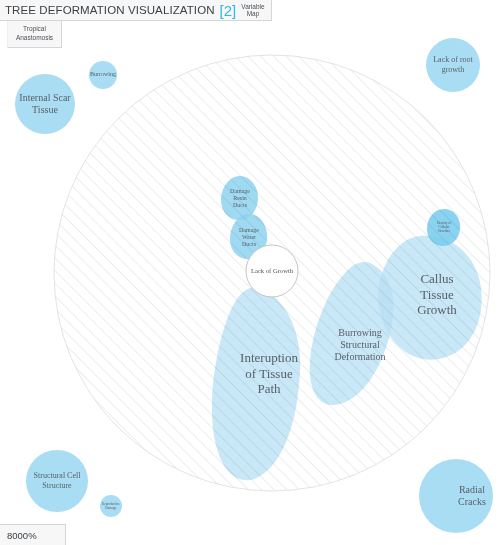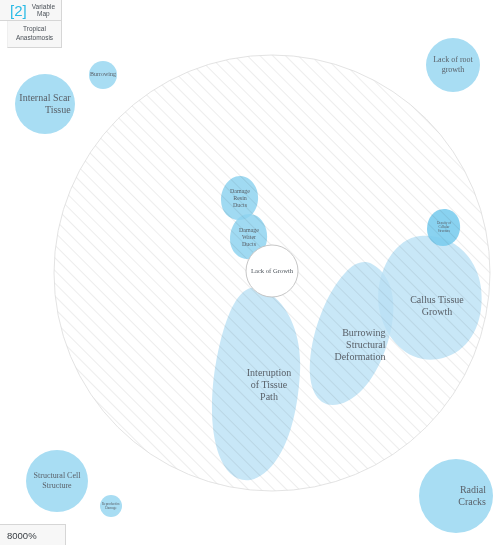--- a/index.html
+++ b/index.html
@@ -102,22 +102,22 @@
     position: absolute;
     text-align: center;
     color: #5a6169;
     line-height: 1.2;
     white-space: pre-line;
     transform: translate(-50%, -50%);
     pointer-events: none;
     z-index: 30;
     font-family: Liberation Serif, serif;
   }
-  .lbl-xl  { font-size: 10px; margin-top: 12px; }
-  .lbl-lg  { font-size: 10px; text-align: right; }
+  .lbl-xl  { font-size: 13px; }
+  .lbl-lg  { font-size: 10px; }
   .lbl-md  { font-size: 8px; }
   .lbl-sm  { font-size: 6px; }
   .lbl-xs  { font-size: 3.4px; }
   .lbl-core { font-size: 6.6px; color: #4e555c; }
 </style>
 </head>
 <body>
 
 <div id="canvas">
   <svg width="500" height="545" viewBox="0 0 500 545" xmlns="http://www.w3.org/2000/svg">
@@ -224,20 +224,21 @@
 
 <div class="node-label lbl-lg" style="left:436px; top:496px;margin-left:36px;">Radial Cracks</div>
 
 <div class="node-label lbl-md" style="left:57px; top:481px;">Structural Cell
 Structure</div>
 
 <div class="node-label lbl-xs" style="left:111px; top:506px;">Reproductive
 Damage</div>
 
 <div id="header-bar">
+  <span id="app-title">TREE DEFORMATION VISUALIZATION</span>
   <span id="version-badge">[2]</span>
   <span id="variable-map-label">Variable
 Map</span>
 </div>
 
 <div id="subtitle-tab">Tropical
 Anastomosis</div>
 
 <div id="zoom-footer">
   <span>8000%</span>

